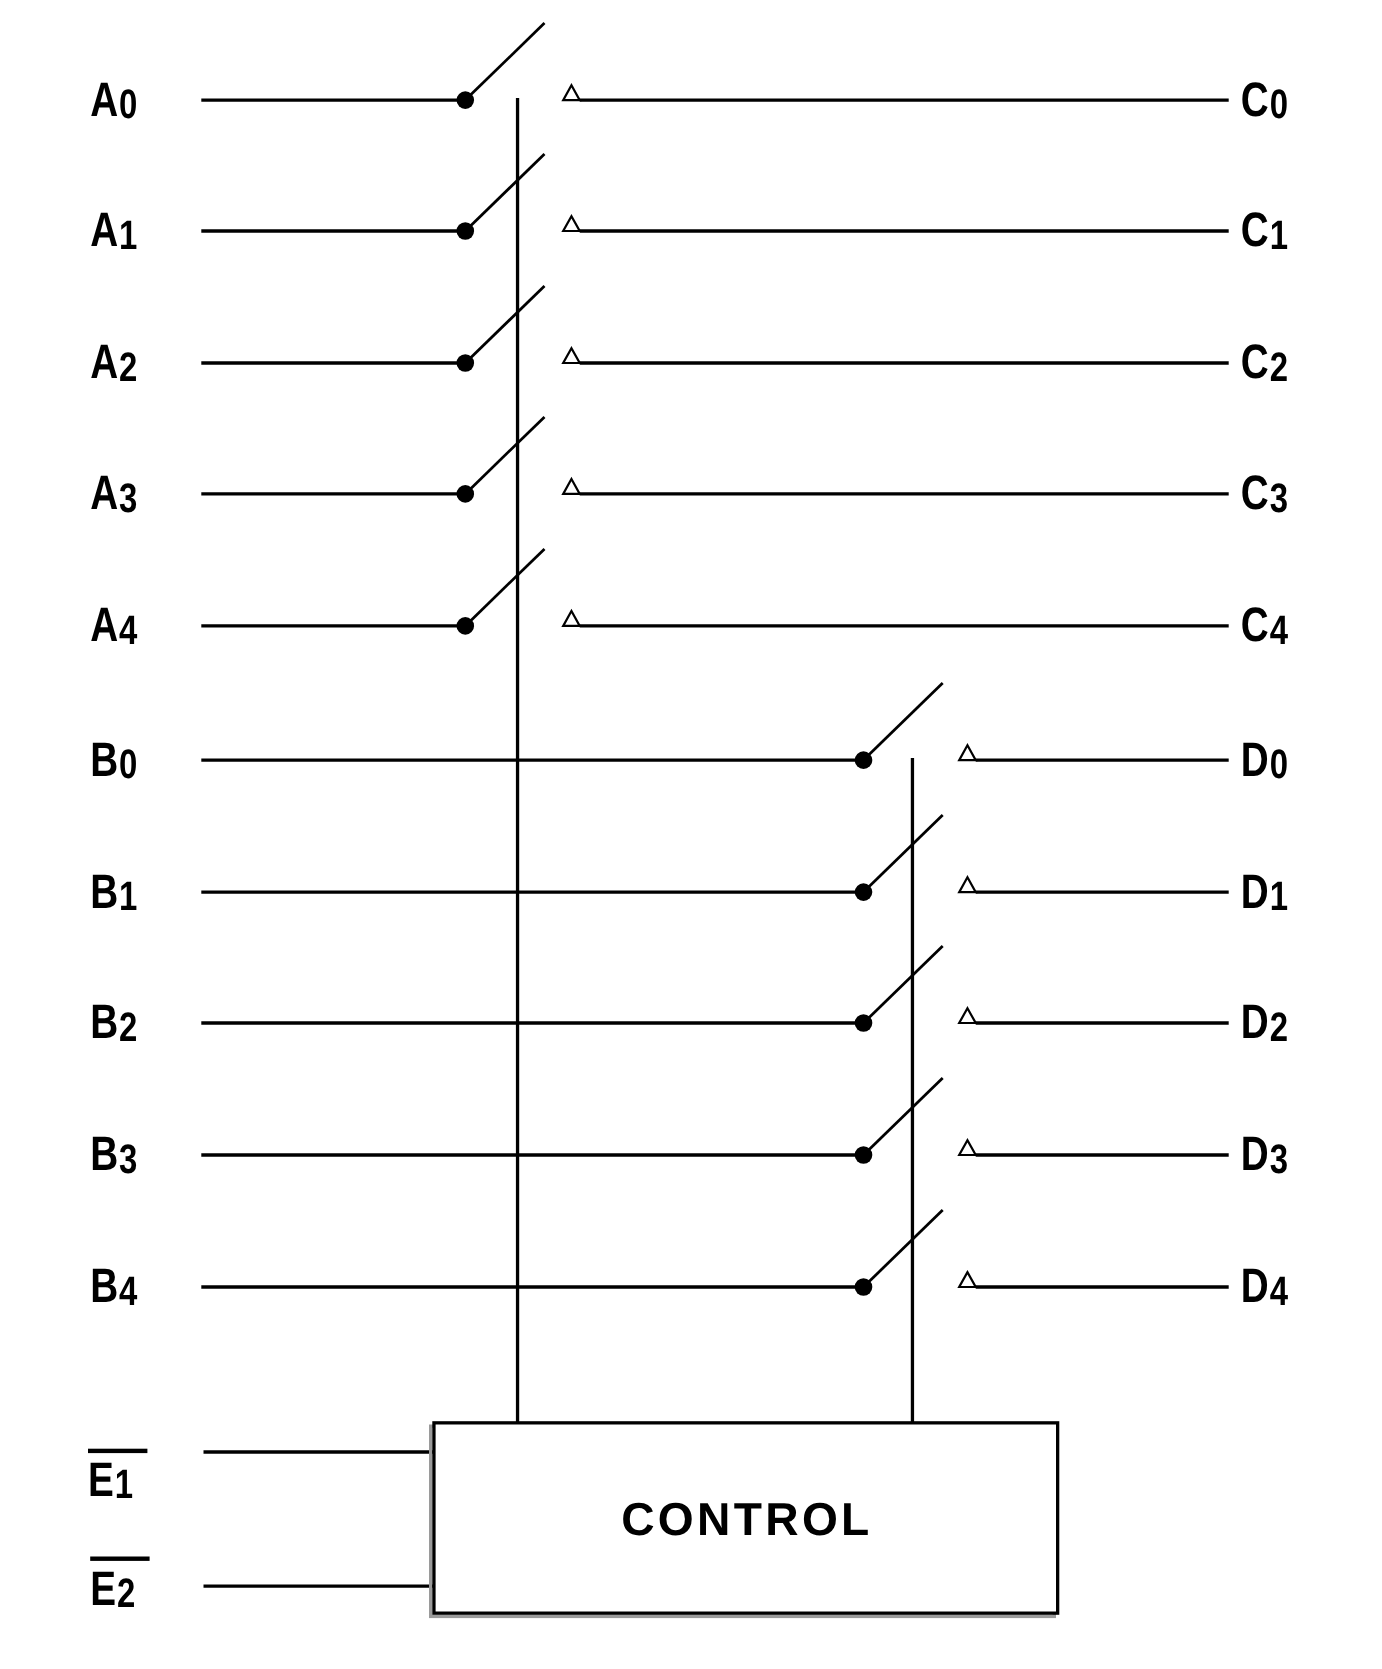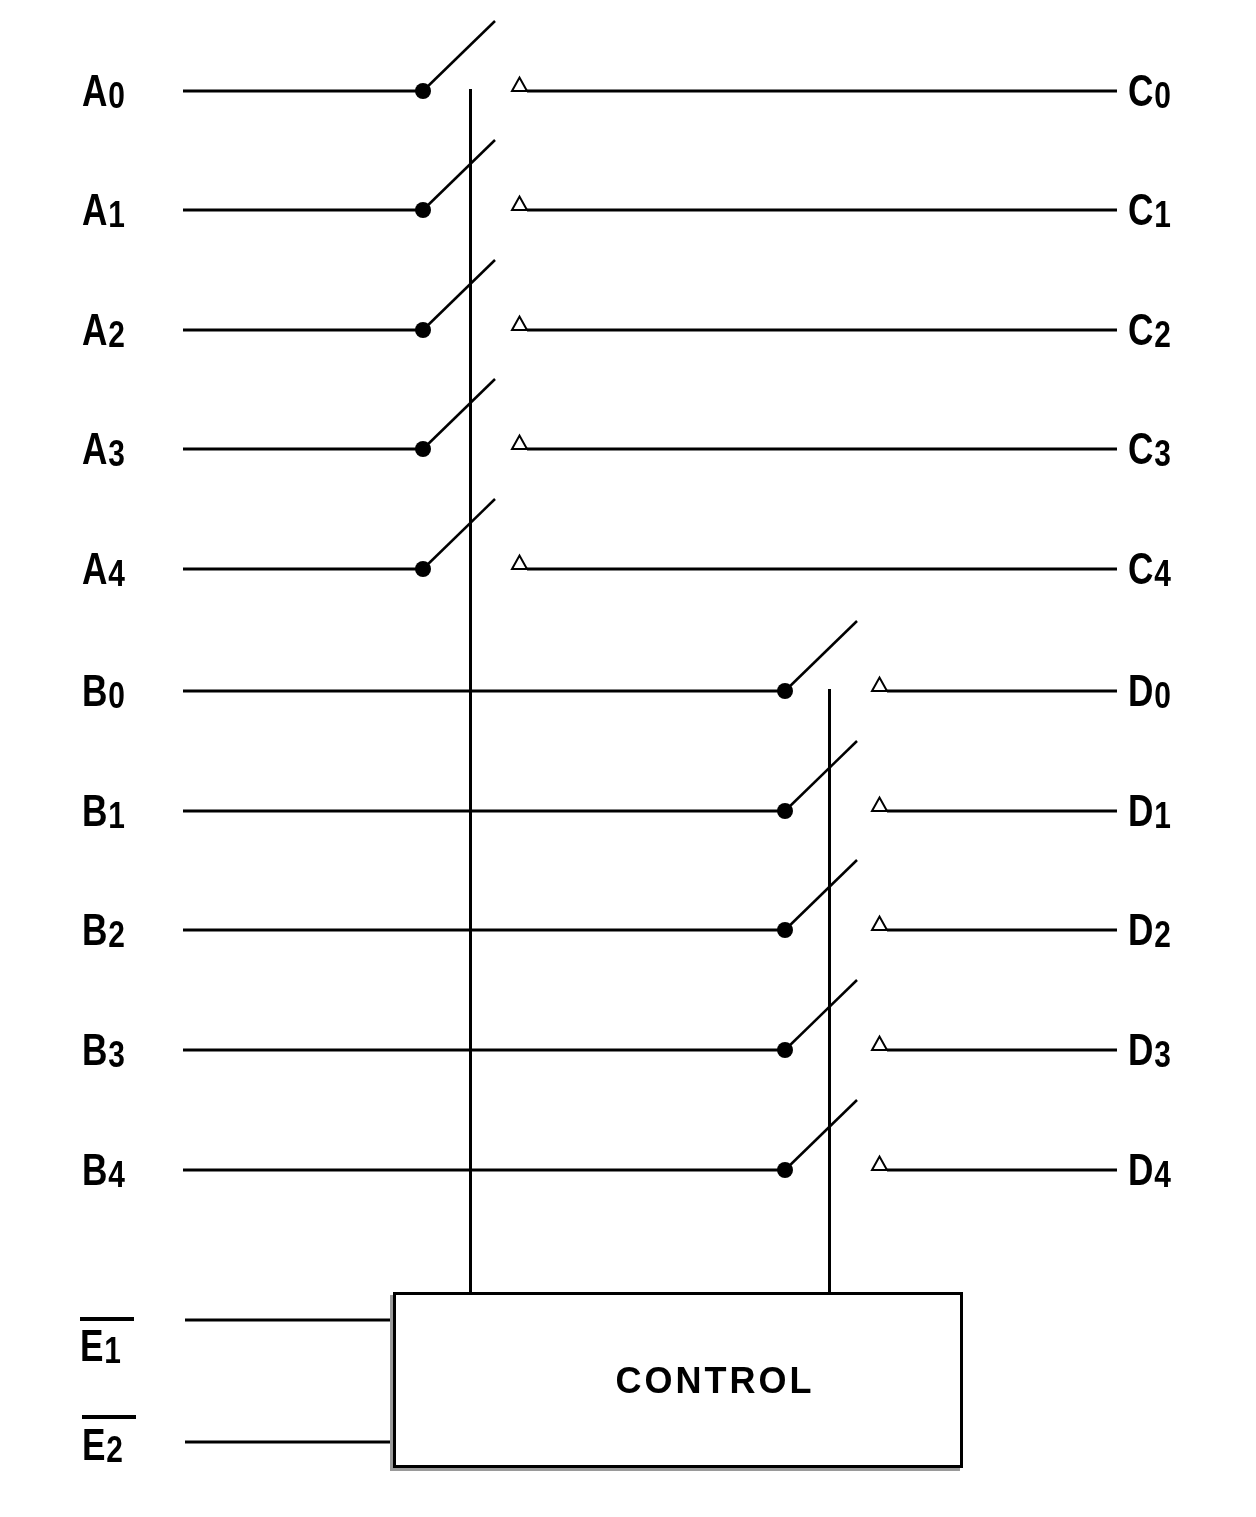--- a/index.html
+++ b/index.html
@@ -24,22 +24,22 @@
     display: flex; align-items: center;
     font-size: 44px; font-weight: 700; color: #000;
     white-space: nowrap;
   }
   .lbl .inner { display: inline-flex; align-items: baseline; transform: scaleX(0.8); transform-origin: left center; }
   .lbl .sub { font-size: 0.85em; transform: translateY(2px); margin-left: 1px; }
   .overline { position: absolute; height: 4px; background: #000; }
   .ctrl-text {
     position: absolute; left: 394px; top: 1292px; width: 570px; height: 176px;
     display: flex; flex-direction: column; align-items: center; justify-content: center;
-    font-size: 36px; font-weight: 700; letter-spacing: 3px; color: #000;
-    line-height: 59px; text-align: right; margin-left: 36px;
+    font-size: 42px; font-weight: 700; letter-spacing: 3px; color: #000;
+    line-height: 59px; text-align: right;
   }
 </style>
 </head>
 <body>
 
 <div id="canvas">
 
   <svg class="wires" width="1256" height="1517" viewBox="0 0 1256 1517">
 
     <line x1="470.5" y1="89" x2="470.5" y2="1293"></line>

